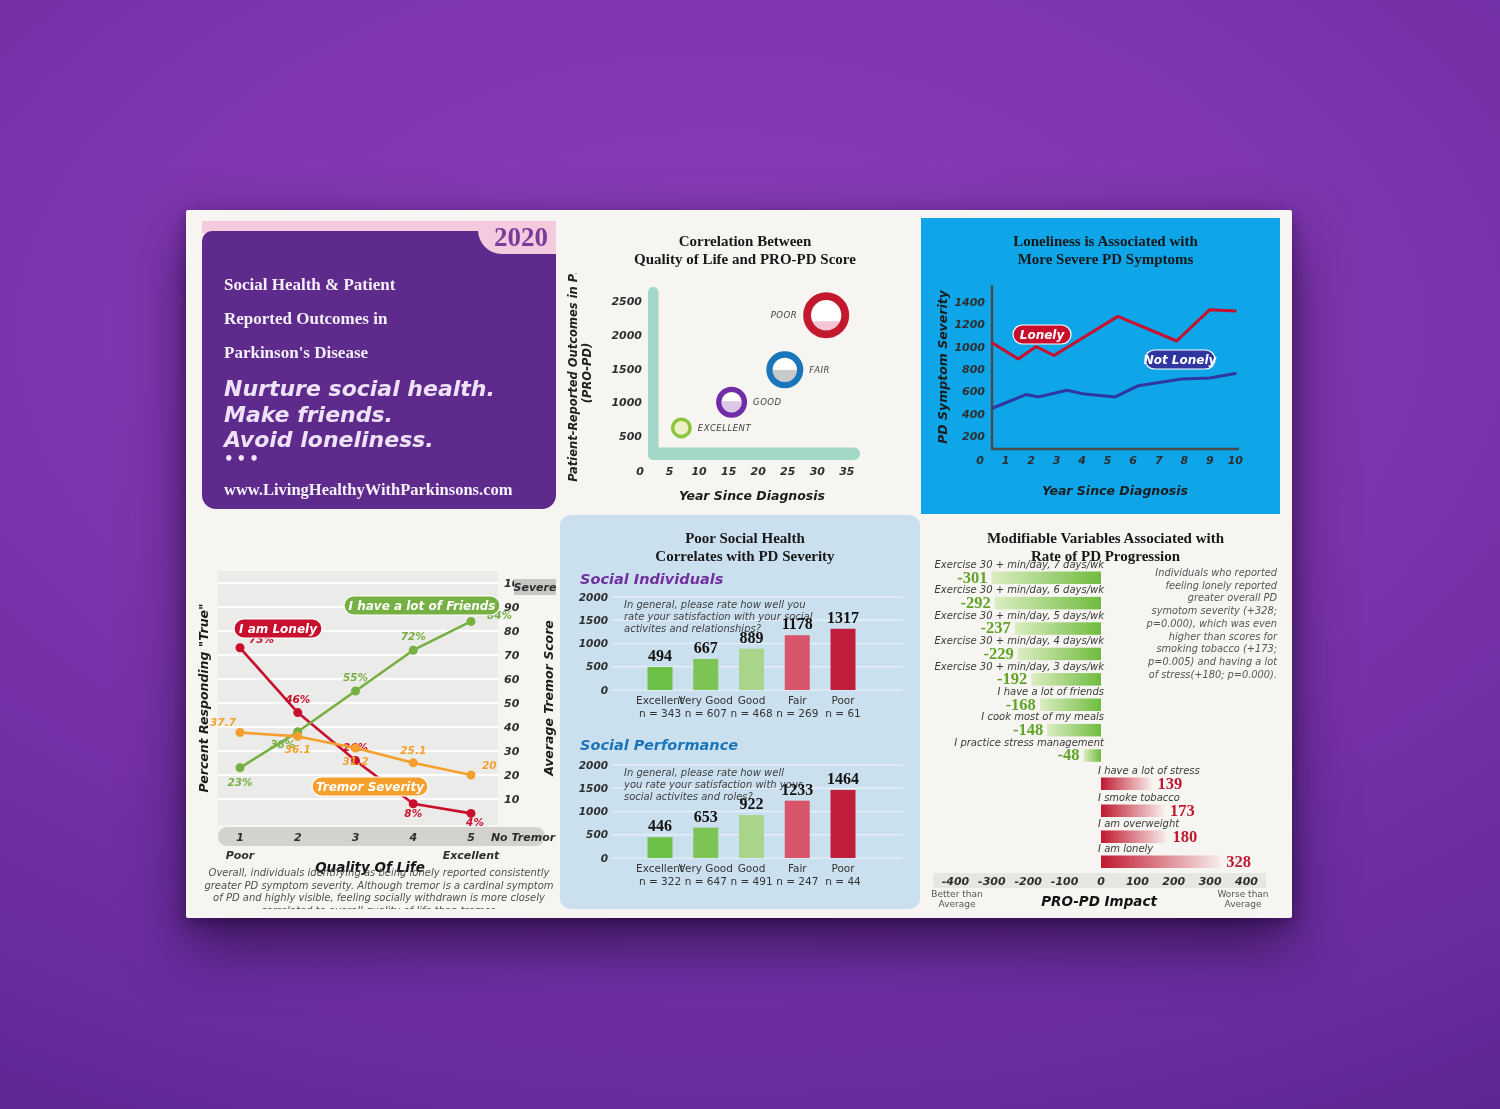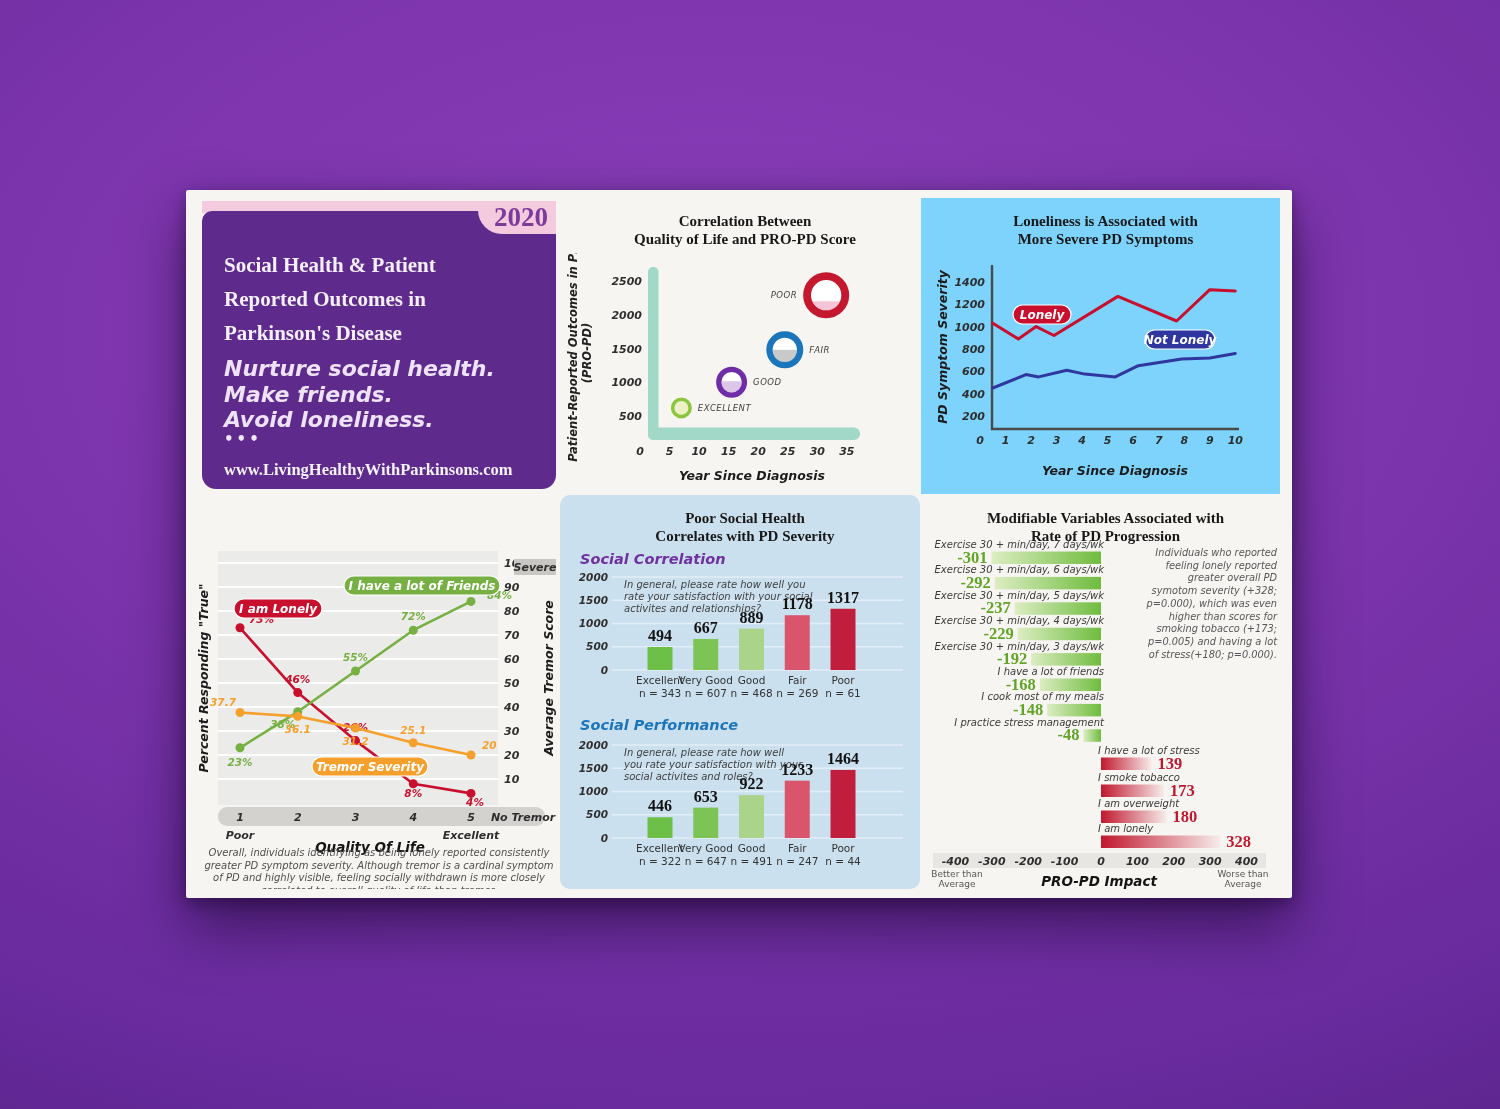--- a/index.html
+++ b/index.html
@@ -2,46 +2,46 @@
 <html><head>
 <meta charset="utf-8">
 <style>
   html,body{margin:0;padding:0;overflow:hidden;}
   body{
     width:1500px;height:1109px;position:relative;
     background:radial-gradient(120% 100% at 48% 30%, #8a3eb9 0%, #7c34ac 40%, #672a9c 72%, #4f1e7b 100%);
     font-family:"DejaVu Sans",sans-serif;
   }
   .poster{
-    position:absolute;left:186px;top:190px;width:1106px;height:708px;
+    position:absolute;left:186px;top:210px;width:1106px;height:708px;
     background:#f7f5f1;border-radius:2px;
     box-shadow:0 28px 60px rgba(15,0,35,.55), 0 5px 16px rgba(15,0,35,.4);
   }
   .panel{position:absolute;overflow:hidden;}
   #p-title{left:12px;top:8px;width:362px;height:296px;}
   #p-scatter{left:374px;top:8px;width:360px;height:296px;}
-  #p-lonely{left:735px;top:8px;width:359px;height:296px;background:#7dd3fc;}
+  #p-lonely{left:735px;top:8px;width:359px;height:296px;background:#0ea5e9;}
   #p-tremor{left:12px;top:305px;width:362px;height:394px;}
   #p-severity{left:374px;top:305px;width:360px;height:394px;background:#cbe0ef;border-radius:10px;}
   #p-modifiable{left:735px;top:305px;width:359px;height:394px;}
 
   .panel-title{position:absolute;left:0;top:10px;width:100%;margin:5px;text-align:center;
     font-family:"Liberation Serif",serif;font-weight:bold;font-size:15px;line-height:17.5px;color:#181818;}
   .panel-title span{display:block;}
 
   
   .pink-strip{position:absolute;left:4px;top:3px;width:354px;height:12px;background:#f3cade;}
   .purple-card{position:absolute;left:4px;top:13px;width:354px;height:278px;background:#5e2b8d;
     border-radius:10px 0 14px 14px;}
   .year-badge{position:absolute;right:4px;top:3px;width:78px;height:33px;background:#f3cade;
     border-bottom-left-radius:24px;text-align:right;}
   .year-badge div{font-family:"Liberation Serif",serif;font-weight:bold;font-size:27px;color:#7c3a9b;
     padding:1px 8px 0 0;line-height:30px;}
   .main-title{position:absolute;left:26px;top:50px;margin:0;
-    font-family:"Liberation Serif",serif;font-weight:bold;font-size:21px;line-height:34px;color:#f4eff8;}
+    font-family:"Liberation Serif",serif;font-weight:bold;font-size:17px;line-height:34px;color:#f4eff8;}
   .main-title span{display:block;}
   .taglines{position:absolute;left:26px;top:158px;font-style:italic;font-weight:bold;
     font-size:22px;line-height:25.5px;color:#eee2f6;}
   .dots{position:absolute;left:26px;top:232px;color:#f2e8f8;font-weight:bold;font-size:15px;letter-spacing:3px;}
   .site-url{position:absolute;left:26px;top:262px;font-family:"Liberation Serif",serif;font-weight:bold;
     font-size:16.5px;color:#f6f2fa;}
 
   .chart-svg{position:absolute;left:0;}
   #scatter-svg{top:55px;}
   #lon-svg{top:53px;}
@@ -303,21 +303,21 @@
         </g>
       </svg>
     <div class="caption">Overall, individuals identifying as being lonely reported consistently greater PD symptom severity. Although tremor is a cardinal symptom of PD and highly visible, feeling socially withdrawn is more closely correlated to overall quality of life than tremor.</div>
   </div>
 
   <div class="panel" id="p-severity">
     <h2 class="panel-title">
       <span>Poor Social Health</span>
       <span>Correlates with PD Severity</span>
     </h2>
-    <div class="sub-heading" id="sat-title">Social Correlation</div>
+    <div class="sub-heading" id="sat-title">Social Individuals</div>
     <svg id="sat-svg" class="chart-svg" width="340" height="137">
         <line x1="42" y1="103" x2="333" y2="103" stroke="#e3eef8" stroke-width="1.4"></line>
         <text x="38" y="106.5" class="tkb-sm" text-anchor="end">0</text>
         <line x1="42" y1="79.75" x2="333" y2="79.75" stroke="#e3eef8" stroke-width="1.4"></line>
         <text x="38" y="83.25" class="tkb-sm" text-anchor="end">500</text>
         <line x1="42" y1="56.5" x2="333" y2="56.5" stroke="#e3eef8" stroke-width="1.4"></line>
         <text x="38" y="60" class="tkb-sm" text-anchor="end">1000</text>
         <line x1="42" y1="33.25" x2="333" y2="33.25" stroke="#e3eef8" stroke-width="1.4"></line>
         <text x="38" y="36.75" class="tkb-sm" text-anchor="end">1500</text>
         <line x1="42" y1="10" x2="333" y2="10" stroke="#e3eef8" stroke-width="1.4"></line>

